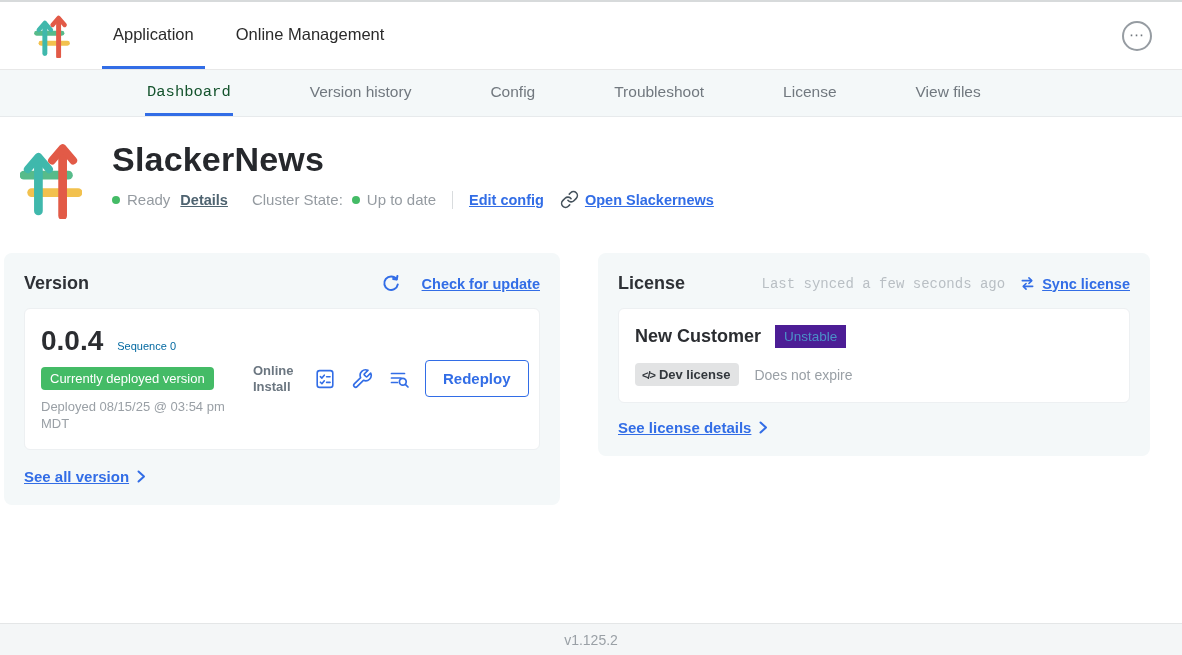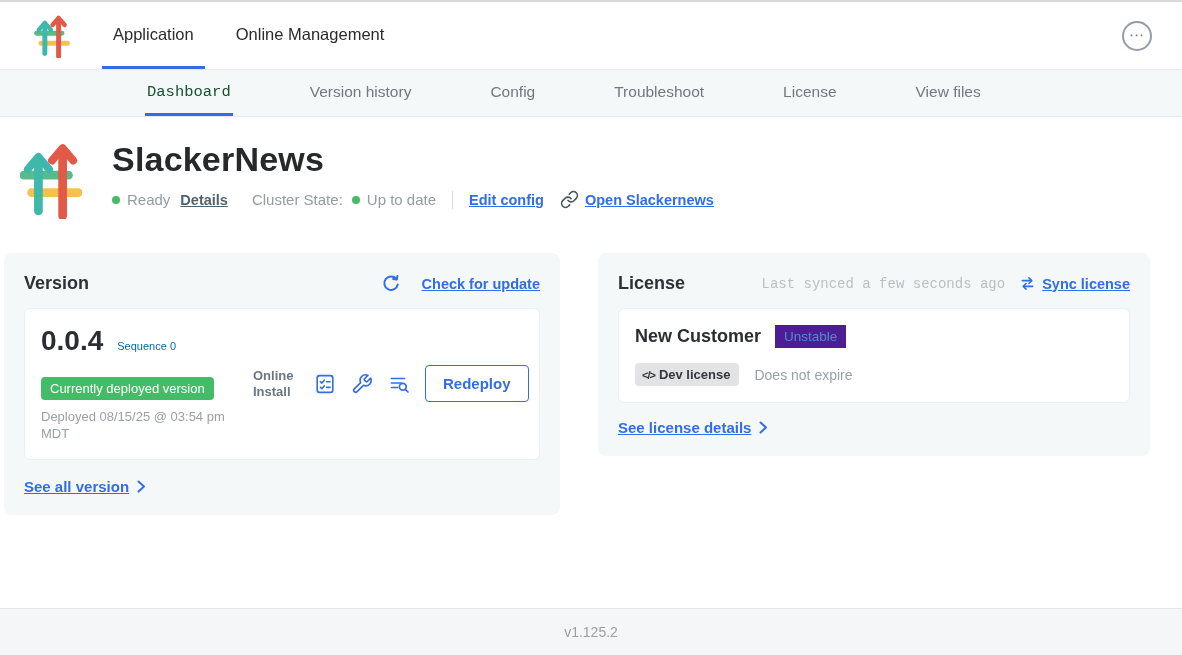--- a/index.html
+++ b/index.html
@@ -50,41 +50,41 @@
   .synced { margin-left:auto; color:#b9bfc4; font-size:14px;font-family:Liberation Mono, monospace; }
   .sync-wrap { display:flex; align-items:center; gap:6px; margin-left:14px; }
   .inner { background:#fff; border:1px solid #edf0f2; border-radius:6px; margin-top:14px; padding:16px; }
 
   
   .ver-row { display:flex; align-items:center; }
   .ver-left { width:212px; flex:none; }
   .ver-line { display:flex; align-items:baseline; }
   .ver-num { font-size:28px; font-weight:bold; color:#2b2d31; }
   .seq { font-size:11px; color:#0369a1; margin-left:14px; }
-  .badge-green { display:inline-block; margin-top:20px; background:#44bb66; color:#fff; font-size:13px; padding:4px 9px; border-radius:4px; }
+  .badge-green { display:inline-block; margin-top:10px; background:#44bb66; color:#fff; font-size:13px; padding:4px 9px; border-radius:4px; }
   .deployed { margin-top:9px; font-size:13px; color:#9aa0a6; max-width:198px; line-height:1.3; }
   .ver-right { display:flex; align-items:center; margin-left:auto; gap:15px; }
   .install-type { width:46px; font-size:13px; font-weight:bold; color:#6b7680; line-height:1.2; }
   .icon-btn { display:flex; cursor:pointer; }
   .redeploy { height:37px; padding:0 17px; background:#fff; border:1px solid #326de6; border-radius:4px; color:#326de6; font-weight:bold; font-size:15px; font-family:inherit; cursor:pointer; }
   .see-link { display:flex; align-items:center; gap:8px; margin-top:18px; }
   .see-link a { font-size:15px; }
 
   
   .cust-row { display:flex; align-items:center; }
   .cust-name { font-size:18px; font-weight:bold; color:#2b2d31; }
   .badge-channel { margin-left:14px; background:#4c1d95; color:#4b90c8; font-size:13.5px; padding:4px 9px; border-radius:0; cursor:default; }
   .lic-row { display:flex; align-items:center; margin-top:15px; }
   .badge-dev { background:#e2e3e4; color:#32373c; font-size:13px; font-weight:bold; padding:4px 9px 4px 7px; border-radius:4px; display:flex; align-items:center; gap:4px; }
   .code-glyph { font-size:11px; font-weight:bold; letter-spacing:-1px; }
   .expiry { margin-left:15px; color:#9aa0a6; font-size:14px; }
   .lic-see { margin-top:16px; }
 
   
-  .footer { position:absolute; left:0; right:0; bottom:0; height:47px; background:#f4f6f7; border-top:1px solid #e4e6e7; display:flex; align-items:center; justify-content:center; font-size:14px; color:#9aa0a6; }
+  .footer { position:absolute; left:0; right:0; bottom:0; height:32px; background:#f4f6f7; border-top:1px solid #e4e6e7; display:flex; align-items:center; justify-content:center; font-size:14px; color:#9aa0a6; }
 </style>
 </head>
 <body>
 
 <header class="topbar">
   <div class="brand">
     <svg width="36" height="44" viewBox="0 0 64 80" fill="none" stroke-linecap="round" stroke-linejoin="round">
       <path d="M4 35 H50" stroke="#57bb8a" stroke-width="9"></path>
       <path d="M12 53 H60" stroke="#f2c14e" stroke-width="9"></path>
       <path d="M19 72 V19" stroke="#3fb8ac" stroke-width="9"></path>

